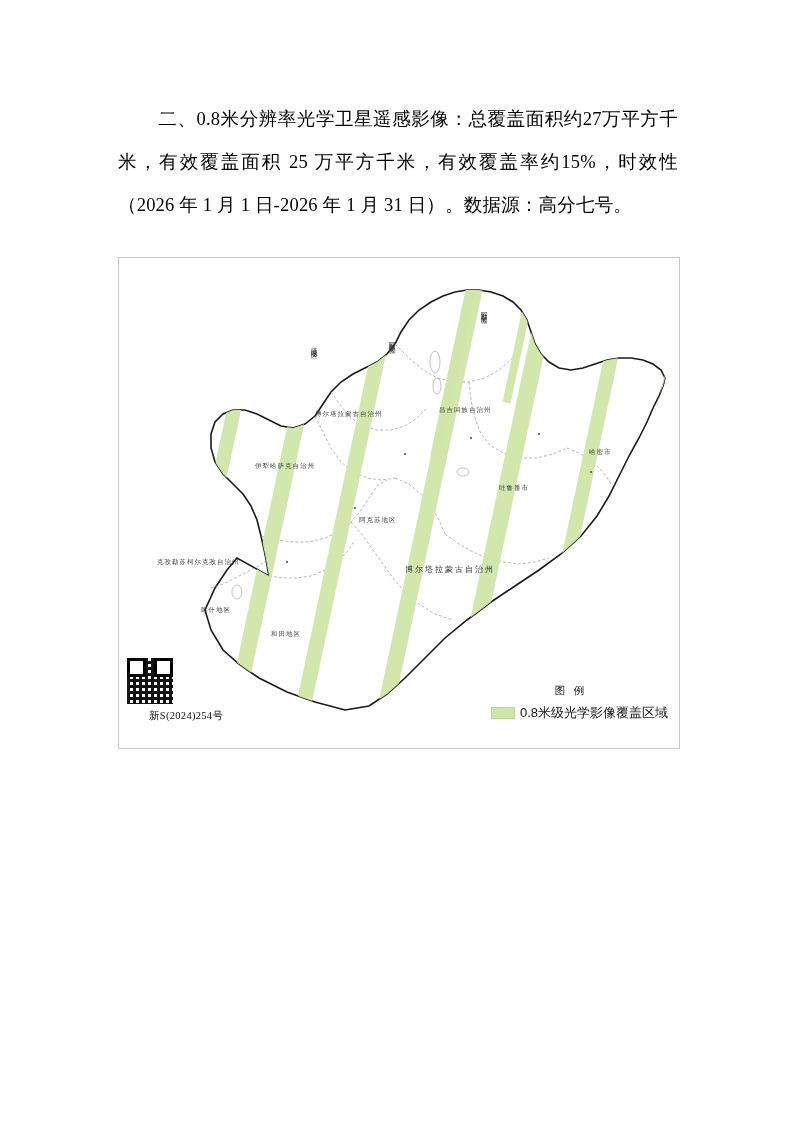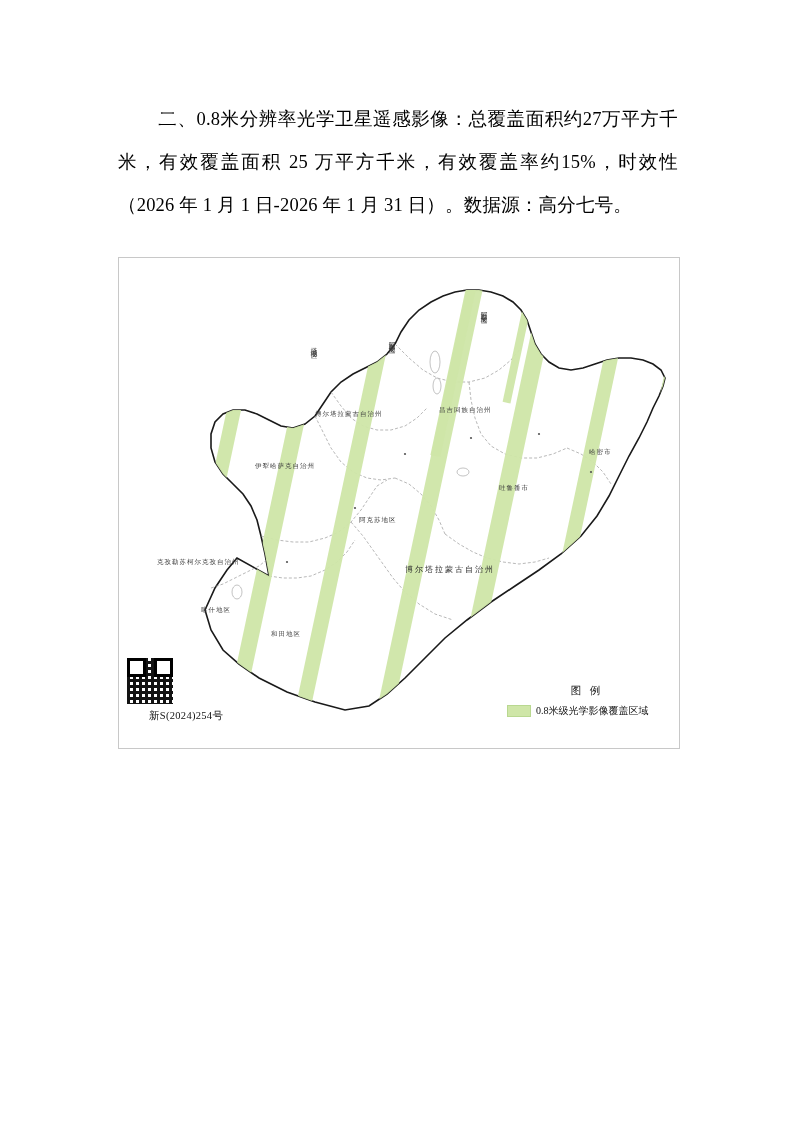--- a/index.html
+++ b/index.html
@@ -93,21 +93,21 @@
     font-size: 10.5px;
     font-family: "Liberation Serif", serif;
     color: #111;
     letter-spacing: 0.3px;
     margin-left: 24px;
   }
 
   
   .legend {
     position: absolute;
-    right: 12px;
+    right: 28px;
     top: 426px;
     width: 160px;
     text-align: left;
   }
   .legend-title {
     font-size: 10.5px;
     letter-spacing: 3px;
     text-align: center;
     margin-bottom: 6px;
     color: #111;
@@ -119,24 +119,24 @@
     gap: 5px;
   }
   .legend-swatch {
     width: 22px;
     height: 10px;
     background: #cfe6a8;
     border: 0.5px solid #b9d890;
     flex: 0 0 auto;
   }
   .legend-label {
-    font-size: 10px;
+    font-size: 13px;
     color: #111;
     white-space: nowrap;
-    font-family: Liberation Serif, serif;
+    font-family: Liberation Sans, sans-serif;
     text-align: center;
   }
 
   
   .map-label {
     position: absolute;
     font-size: 6.5px;
     color: #3a3a3a;
     white-space: nowrap;
     font-family: "Liberation Sans", sans-serif;

